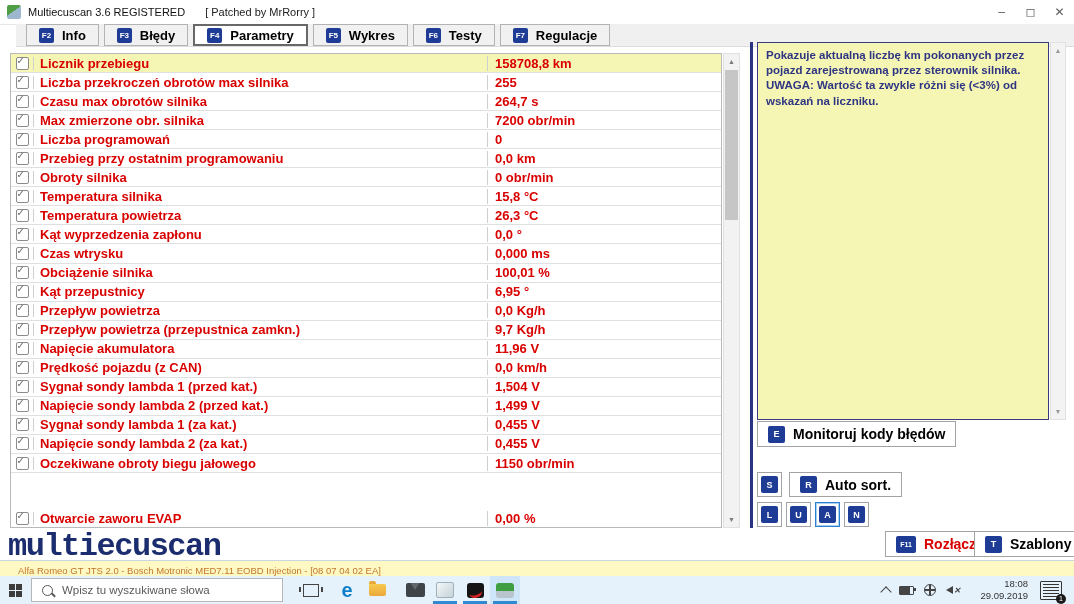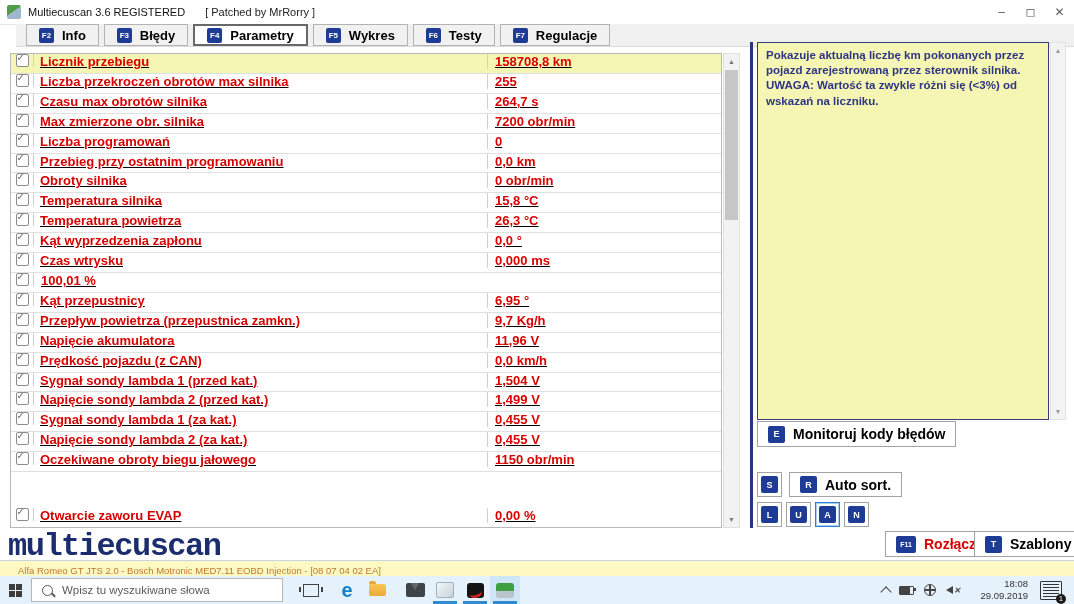--- a/index.html
+++ b/index.html
@@ -21,21 +21,21 @@
           border-bottom:1px solid #dcdcdc;display:flex;align-items:stretch;padding-left:10px;gap:5px;box-sizing:border-box;margin-left:16px;}
   .tab{display:flex;align-items:center;gap:8px;padding:0 12px;background:#f1f1f1;
        border:1px solid #b3b3b3;font-weight:bold;font-size:13px;color:#000;box-sizing:border-box;}
   .tab.active{background:#fff;border:2px solid #686868;}
   .fkey{background:#1e3c96;color:#fff;font-size:8px;font-weight:bold;width:15px;height:15px;
         display:flex;align-items:center;justify-content:center;border-radius:2px;flex:0 0 auto;}
 
   
   .param-table{position:absolute;left:10px;top:53px;width:712px;height:475px;
                border:1px solid #b9b9b9;display:flex;flex-direction:column;box-sizing:border-box;background:#fff;}
-  .prow{flex:1;display:flex;align-items:flex-start;border-bottom:1px solid #e0e0e0;background:#fff;min-height:0;text-decoration:underline;}
+  .prow{flex:1;display:flex;align-items:center;border-bottom:1px solid #e0e0e0;background:#fff;min-height:0;}
   .prow:last-child{border-bottom:none;margin-top:36px;}
   .prow.sel{background:#f6f6b4;}
   .cbcell{width:22px;display:flex;align-items:center;justify-content:center;border-right:1px solid #cfcfcf;flex:0 0 auto;}
   .cb{width:11px;height:11px;border:1px solid #8b8b8b;border-radius:2px;background:#fff;position:relative;}
   .cb::after{content:"✓";position:absolute;left:0px;top:-3px;font-size:10px;color:#6a6a6a;}
   .pname{flex:1;padding-left:6px;font-weight:bold;font-size:13px;color:#d90000;
          border-right:1px solid #cfcfcf;display:flex;align-items:center;white-space:nowrap;overflow:hidden;}
   .pval{width:226px;padding-left:7px;font-weight:bold;font-size:13px;color:#d90000;
         display:flex;align-items:center;flex:0 0 auto;white-space:nowrap;}
 
@@ -237,28 +237,36 @@
       <span class="cbcell">
         <span class="cb"></span>
       </span>
       <span class="pname">Czas wtrysku</span>
       <span class="pval">0,000 ms</span>
     </div>
     <div class="prow">
       <span class="cbcell">
         <span class="cb"></span>
       </span>
+      <span class="pname">Obciążenie silnika</span>
       <span class="pval">100,01 %</span>
     </div>
     <div class="prow">
       <span class="cbcell">
         <span class="cb"></span>
       </span>
       <span class="pname">Kąt przepustnicy</span>
       <span class="pval">6,95 °</span>
+    </div>
+    <div class="prow">
+      <span class="cbcell">
+        <span class="cb"></span>
+      </span>
+      <span class="pname">Przepływ powietrza</span>
+      <span class="pval">0,0 Kg/h</span>
     </div>
     <div class="prow">
       <span class="cbcell">
         <span class="cb"></span>
       </span>
       <span class="pname">Przepływ powietrza (przepustnica zamkn.)</span>
       <span class="pval">9,7 Kg/h</span>
     </div>
     <div class="prow">
       <span class="cbcell">

